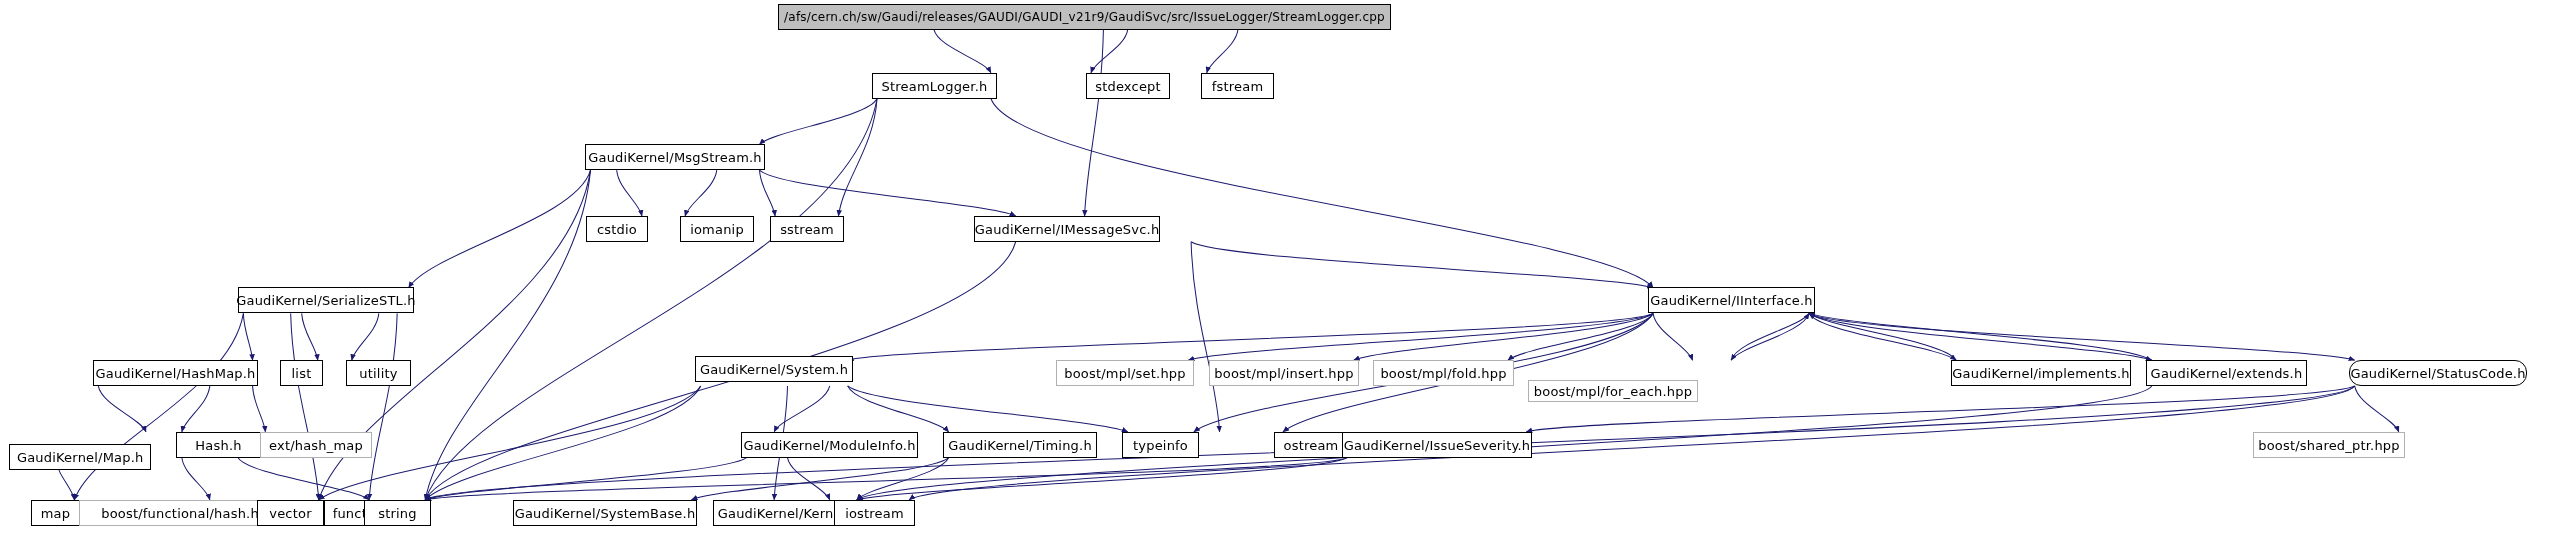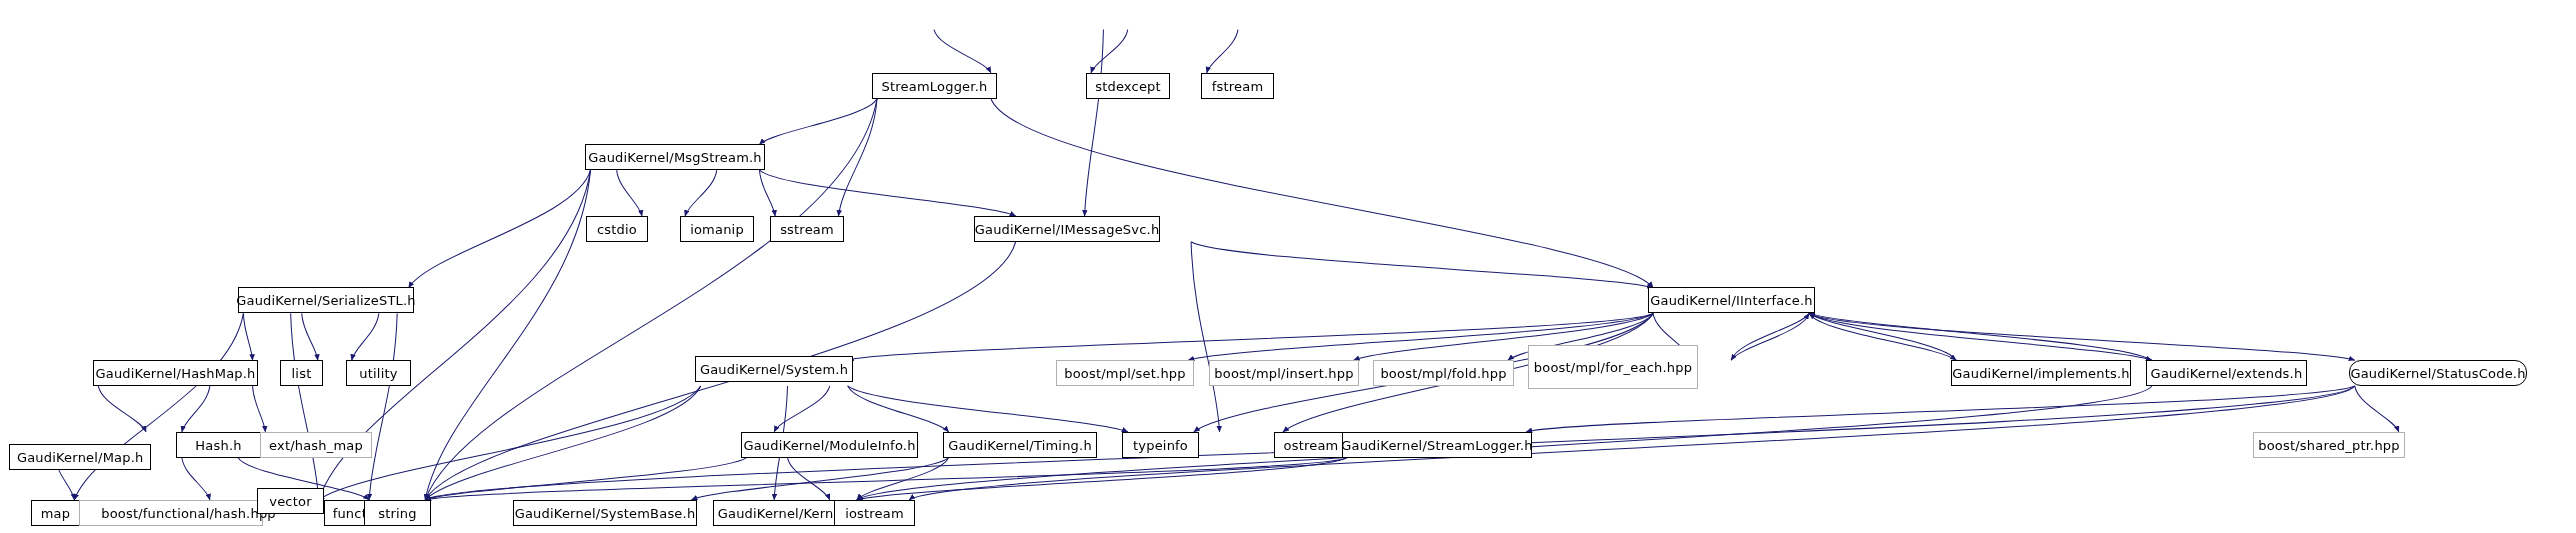--- a/index.html
+++ b/index.html
@@ -120,20 +120,23 @@
       <path d="M2564,420 C2532.5,472.08 1039.5,506.8 990,544" fill="none" stroke="#1a1a6e" stroke-width="1.1" marker-end="url(#arrowhead)"></path>
       <path d="M1467,498 C1435.5,517.32 512.5,530.2 463,544" fill="none" stroke="#1a1a6e" stroke-width="1.1" marker-end="url(#arrowhead)"></path>
       <path d="M1467,498 C1435.5,517.32 982.5,530.2 933,544" fill="none" stroke="#1a1a6e" stroke-width="1.1" marker-end="url(#arrowhead)"></path>
       <path d="M1885,392 C1891.545,370.58 1959.715,356.3 1970,341" fill="none" stroke="#1a1a6e" stroke-width="1.1" marker-end="url(#arrowhead)"></path>
       <path d="M2130,392 C2117.68,370.58 1989.36,356.3 1970,341" fill="none" stroke="#1a1a6e" stroke-width="1.1" marker-end="url(#arrowhead)"></path>
       <path d="M2343,392 C2314.279,370.58 2015.133,356.3 1970,341" fill="none" stroke="#1a1a6e" stroke-width="1.1" marker-end="url(#arrowhead)"></path>
       <path d="M2343,420 C2311.5,472.08 982.5,506.8 933,544" fill="none" stroke="#1a1a6e" stroke-width="1.1" marker-end="url(#arrowhead)"></path>
       <path d="M939,558 L908,558" fill="none" stroke="#1a1a6e" stroke-width="1.1" marker-end="url(#arrowhead)"></path>
     </svg>
   <div id="node-layer">
+      <div class="node root" style="left: 778px; top: 3.7px; width: 613px; height: 26px; font-size: 12px;">
+        <span>/afs/cern.ch/sw/Gaudi/releases/GAUDI/GAUDI_v21r9/GaudiSvc/src/IssueLogger/StreamLogger.cpp</span>
+      </div>
       <div class="node" style="left: 872px; top: 73px; width: 125px; height: 26px;">
         <span>StreamLogger.h</span>
       </div>
       <div class="node" style="left: 1086px; top: 73px; width: 84px; height: 26px;">
         <span>stdexcept</span>
       </div>
       <div class="node" style="left: 1201px; top: 73px; width: 73px; height: 26px;">
         <span>fstream</span>
       </div>
       <div class="node" style="left: 585px; top: 144px; width: 180px; height: 26px;">
@@ -171,21 +174,21 @@
       </div>
       <div class="node ext" style="left: 1056px; top: 360px; width: 138px; height: 26px;">
         <span>boost/mpl/set.hpp</span>
       </div>
       <div class="node ext" style="left: 1209px; top: 360px; width: 150px; height: 26px;">
         <span>boost/mpl/insert.hpp</span>
       </div>
       <div class="node ext" style="left: 1373px; top: 360px; width: 141px; height: 26px;">
         <span>boost/mpl/fold.hpp</span>
       </div>
-      <div class="node ext" style="left: 1528px; top: 345px; width: 170px; height: 44px;">
+      <div class="node ext" style="left: 1528px; top: 380px; width: 170px; height: 22px;">
         <span>boost/mpl/for_each.hpp</span>
       </div>
       <div class="node" style="left: 1951px; top: 360px; width: 180px; height: 26px;">
         <span>GaudiKernel/implements.h</span>
       </div>
       <div class="node" style="left: 2146px; top: 360px; width: 161px; height: 26px;">
         <span>GaudiKernel/extends.h</span>
       </div>
       <div class="node" style="left: 2349px; top: 360px; width: 178px; height: 26px; border-radius: 12px;">
         <span>GaudiKernel/StatusCode.h</span>
@@ -205,35 +208,35 @@
       <div class="node" style="left: 943px; top: 432px; width: 154px; height: 26px;">
         <span>GaudiKernel/Timing.h</span>
       </div>
       <div class="node" style="left: 1122px; top: 432px; width: 77px; height: 26px;">
         <span>typeinfo</span>
       </div>
       <div class="node" style="left: 1274px; top: 432px; width: 74px; height: 26px;">
         <span>ostream</span>
       </div>
       <div class="node" style="left: 1342px; top: 432px; width: 190px; height: 26px;">
-        <span>GaudiKernel/StreamLogger.h</span>
+        <span>GaudiKernel/IssueSeverity.h</span>
       </div>
       <div class="node ext" style="left: 2253px; top: 432px; width: 152px; height: 26px;">
         <span>boost/shared_ptr.hpp</span>
       </div>
       <div class="node" style="left: 31px; top: 500px; width: 49px; height: 26px;">
         <span>map</span>
       </div>
       <div class="node ext" style="left: 79px; top: 500px; width: 184px; height: 26px; padding-left: 35px;">
         <span>boost/functional/hash.hpp</span>
       </div>
       <div class="node" style="left: 324px; top: 500px; width: 84px; height: 26px;">
         <span>functional</span>
       </div>
-      <div class="node" style="left: 257px; top: 488px; width: 67px; height: 26px;">
+      <div class="node" style="left: 257px; top: 500px; width: 67px; height: 26px;">
         <span>vector</span>
       </div>
       <div class="node" style="left: 364px; top: 500px; width: 67px; height: 26px;">
         <span>string</span>
       </div>
       <div class="node" style="left: 513px; top: 500px; width: 184px; height: 26px;">
         <span>GaudiKernel/SystemBase.h</span>
       </div>
       <div class="node" style="left: 713px; top: 500px; width: 150px; height: 26px;">
         <span>GaudiKernel/Kernel.h</span>

